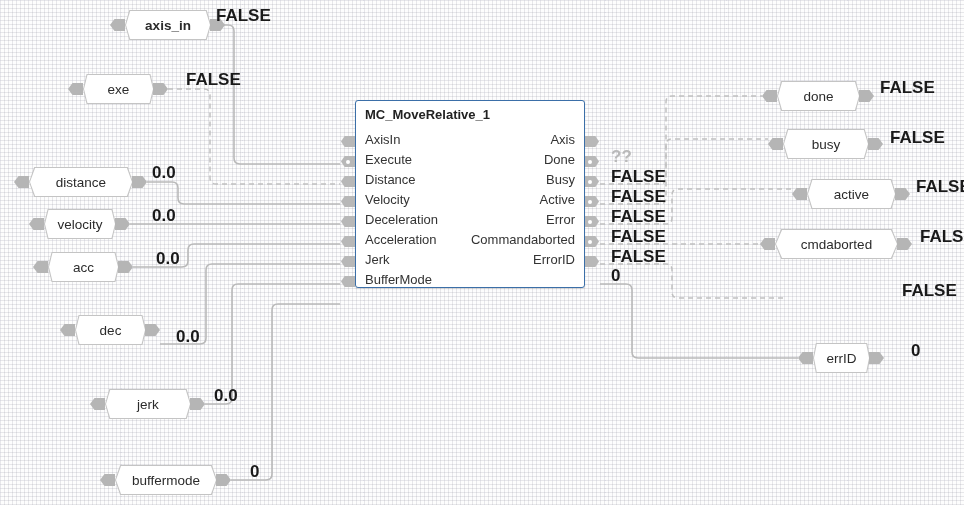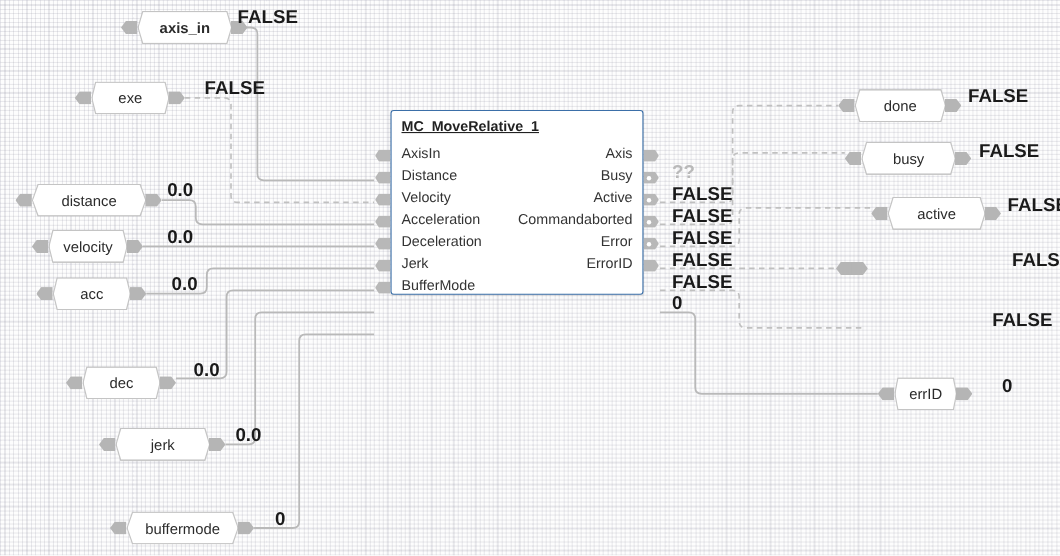--- a/index.html
+++ b/index.html
@@ -68,21 +68,20 @@
     text-align: center;
     font-weight: bold;
     flex: 0 0 auto;
     font-family: "DejaVu Sans", sans-serif;
   }
   .fb-instance {
     font-size: 13px;
     font-weight: bold;
     color: #222;
     padding: 6px 9px 5px 9px;
-    text-decoration: underline;
   }
   .fb-body { position: relative; }
   .fb-row {
     position: relative;
     height: 20px;
     display: flex;
     justify-content: space-between;
     align-items: flex-end;
     padding: 0 9px;
     box-sizing: border-box;
@@ -224,20 +223,30 @@
     <div class="fb-instance">MC_MoveRelative_1</div>
     <div class="fb-body">
 
       <div class="fb-row">
         <span class="pin left"></span>
         <span class="fb-in-label">AxisIn</span>
         <span class="fb-out-label">Axis</span>
         <span class="pin right"></span>
       </div>
 
+      <div class="fb-row">
+        <span class="pin left">
+            <span class="dot"></span>
+          </span>
+        <span class="fb-in-label">Execute</span>
+        <span class="fb-out-label">Done</span>
+        <span class="pin right">
+            <span class="dot"></span>
+          </span>
+      </div>
 
       <div class="fb-row">
         <span class="pin left"></span>
         <span class="fb-in-label">Distance</span>
         <span class="fb-out-label">Busy</span>
         <span class="pin right">
             <span class="dot"></span>
           </span>
       </div>
 
@@ -245,38 +254,38 @@
         <span class="pin left"></span>
         <span class="fb-in-label">Velocity</span>
         <span class="fb-out-label">Active</span>
         <span class="pin right">
             <span class="dot"></span>
           </span>
       </div>
 
       <div class="fb-row">
         <span class="pin left"></span>
+        <span class="fb-in-label">Deceleration</span>
+        <span class="fb-out-label">Error</span>
+        <span class="pin right">
+            <span class="dot"></span>
+          </span>
+      </div>
+
+      <div class="fb-row">
+        <span class="pin left"></span>
         <span class="fb-in-label">Acceleration</span>
         <span class="fb-out-label">Commandaborted</span>
         <span class="pin right">
             <span class="dot"></span>
           </span>
       </div>
 
       <div class="fb-row">
         <span class="pin left"></span>
-        <span class="fb-in-label">Deceleration</span>
-        <span class="fb-out-label">Error</span>
-        <span class="pin right">
-            <span class="dot"></span>
-          </span>
-      </div>
-
-      <div class="fb-row">
-        <span class="pin left"></span>
         <span class="fb-in-label">Jerk</span>
         <span class="fb-out-label">ErrorID</span>
         <span class="pin right"></span>
       </div>
 
       <div class="fb-row">
         <span class="pin left"></span>
         <span class="fb-in-label">BufferMode</span>
       </div>
 
@@ -326,21 +335,21 @@
   <div class="var" style="left:33px; top:252px; width:100px;">
     <span class="var-stub l"></span>
     <span class="var-hexwrap">
       <span class="hexbg"></span>
       <span class="hexfg">acc</span>
     </span>
     <span class="var-stub r"></span>
   </div>
   <span class="val" style="left:156px; top:249px;">0.0</span>
 
-  <div class="var" style="left:60px; top:333px; width:100px;text-align:center;">
+  <div class="var" style="left:60px; top:315px; width:100px;text-align:center;">
     <span class="var-stub l"></span>
     <span class="var-hexwrap">
       <span class="hexbg"></span>
       <span class="hexfg">dec</span>
     </span>
     <span class="var-stub r"></span>
   </div>
   <span class="val" style="left:176px; top:327px;">0.0</span>
 
   <div class="var" style="left:90px; top:389px; width:115px;">
@@ -396,20 +405,24 @@
     <span class="var-hexwrap">
       <span class="hexbg"></span>
       <span class="hexfg">active</span>
     </span>
     <span class="var-stub r"></span>
   </div>
   <span class="val" style="left:916px; top:177px;">FALSE</span>
 
   <div class="var" style="left:760px; top:229px; width:152px;">
     <span class="var-stub l"></span>
+    <span class="var-hexwrap">
+      <span class="hexbg"></span>
+      <span class="hexfg">cmdaborted</span>
+    </span>
     <span class="var-stub r"></span>
   </div>
   <span class="val" style="left:920px; top:227px;">FALSE</span>
 
   <span class="val" style="left:902px; top:281px;">FALSE</span>
 
   <div class="var" style="left:798px; top:343px; width:86px;">
     <span class="var-stub l"></span>
     <span class="var-hexwrap">
       <span class="hexbg"></span>

